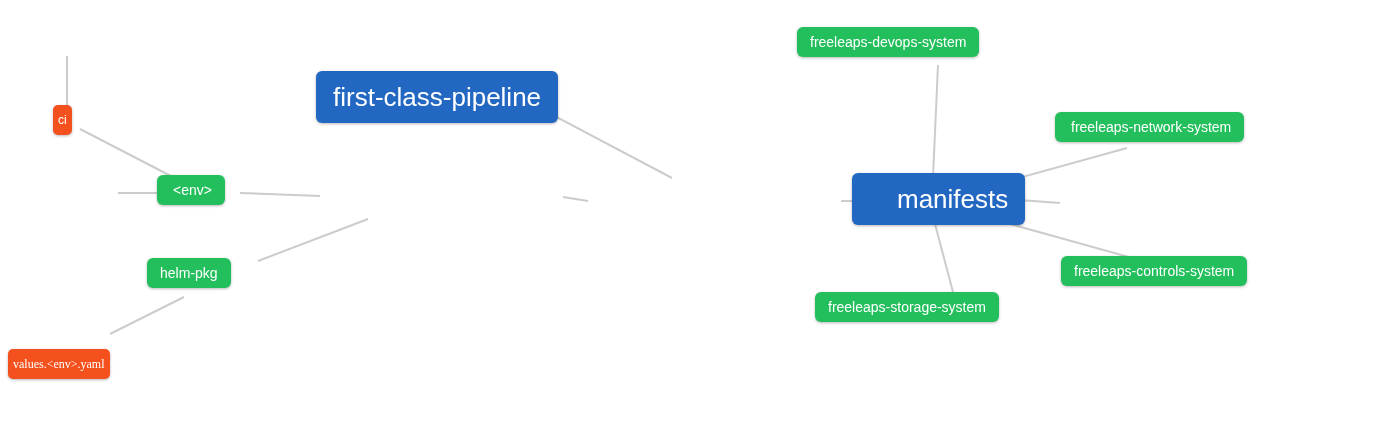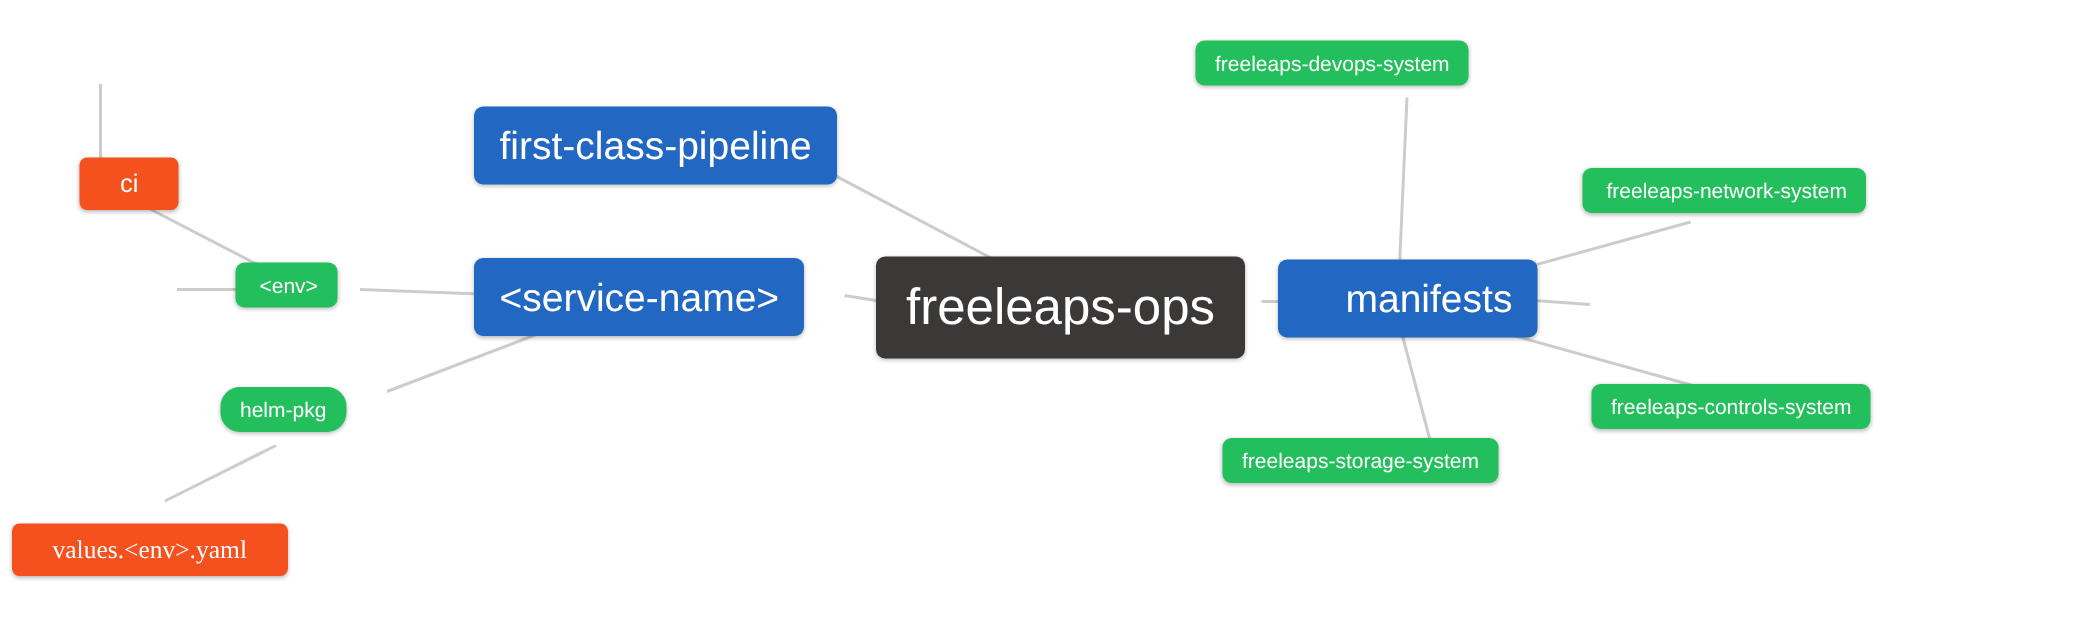--- a/index.html
+++ b/index.html
@@ -18,29 +18,29 @@
     line-height:1;
     white-space:nowrap;
     border-radius:6px;
     box-shadow:0 1px 3px rgba(0,0,0,0.28);
     cursor:pointer;
     text-align:center;
   }
   .lvl-0{background:var(--root-node,#3B3838);font-size:34px;padding:17px 20px;}
   .lvl-1{background:var(--branch-node,#2268C2);font-size:26px;padding:13px 17px;}
   .lvl-2{background:var(--system-node,#23BF5C);font-size:14px;padding:8px 13px;border-radius:6px;}
-  .lvl-3{background:var(--component-node,#F4511E);font-size:17px;padding:9px 27px;border-radius:5px;}
+  .lvl-3{background:var(--component-node,#F4511E);font-size:12px;padding:9px 5px;border-radius:5px;}
   .lvl-4{background:var(--file-node,#FAA61A);font-size:15px;padding:7px 9px;border-radius:5px;}
 
   
   #n-jenkinsfile{left:20px;top:28px;}
   #n-ci{left:53px;top:105px;}
   #n-argo-app{left:31px;top:176px;}
   #n-env{left:157px;top:175px;padding-left:16px;}
-  #n-helm-pkg{left:147px;top:258px;border-radius:13px;}
+  #n-helm-pkg{left:147px;top:258px;}
   #n-values{left:8px;top:349px;font-family:Liberation Serif, serif;}
   #n-first-class-pipeline{left:316px;top:36px;margin-top:35px;}
   #n-service-name{left:316px;top:172px;}
   #n-root{left:584px;top:171px;}
   #n-manifests{left:852px;top:173px;padding-left:45px;}
   #n-devops{left:797px;top:27px;}
   #n-network{left:1055px;top:112px;padding-left:16px;}
   #n-monitoring{left:1051px;top:186px;}
   #n-controls{left:1061px;top:256px;}
   #n-storage{left:815px;top:292px;}
@@ -65,21 +65,19 @@
     <line x1="1004" y1="199" x2="1060" y2="203"></line>
     <line x1="1003" y1="222" x2="1143" y2="261"></line>
     <line x1="935" y1="224" x2="958" y2="311"></line>
   </svg>
 
   <div class="node lvl-3" id="n-ci">ci</div>
   <div class="node lvl-2" id="n-env">&lt;env&gt;</div>
   <div class="node lvl-2" id="n-helm-pkg">helm-pkg</div>
   <div class="node lvl-3" id="n-values">values.&lt;env&gt;.yaml</div>
   <div class="node lvl-1" id="n-first-class-pipeline">first-class-pipeline</div>
-  <div class="node lvl-1" id="n-service-name">&lt;service-name&gt;</div>
-  <div class="node lvl-0" id="n-root">freeleaps-ops</div>
   <div class="node lvl-1" id="n-manifests">manifests</div>
   <div class="node lvl-2" id="n-devops">freeleaps-devops-system</div>
   <div class="node lvl-2" id="n-network">freeleaps-network-system</div>
   <div class="node lvl-2" id="n-controls">freeleaps-controls-system</div>
   <div class="node lvl-2" id="n-storage">freeleaps-storage-system</div>
 
 </div>
 
 </body></html>

